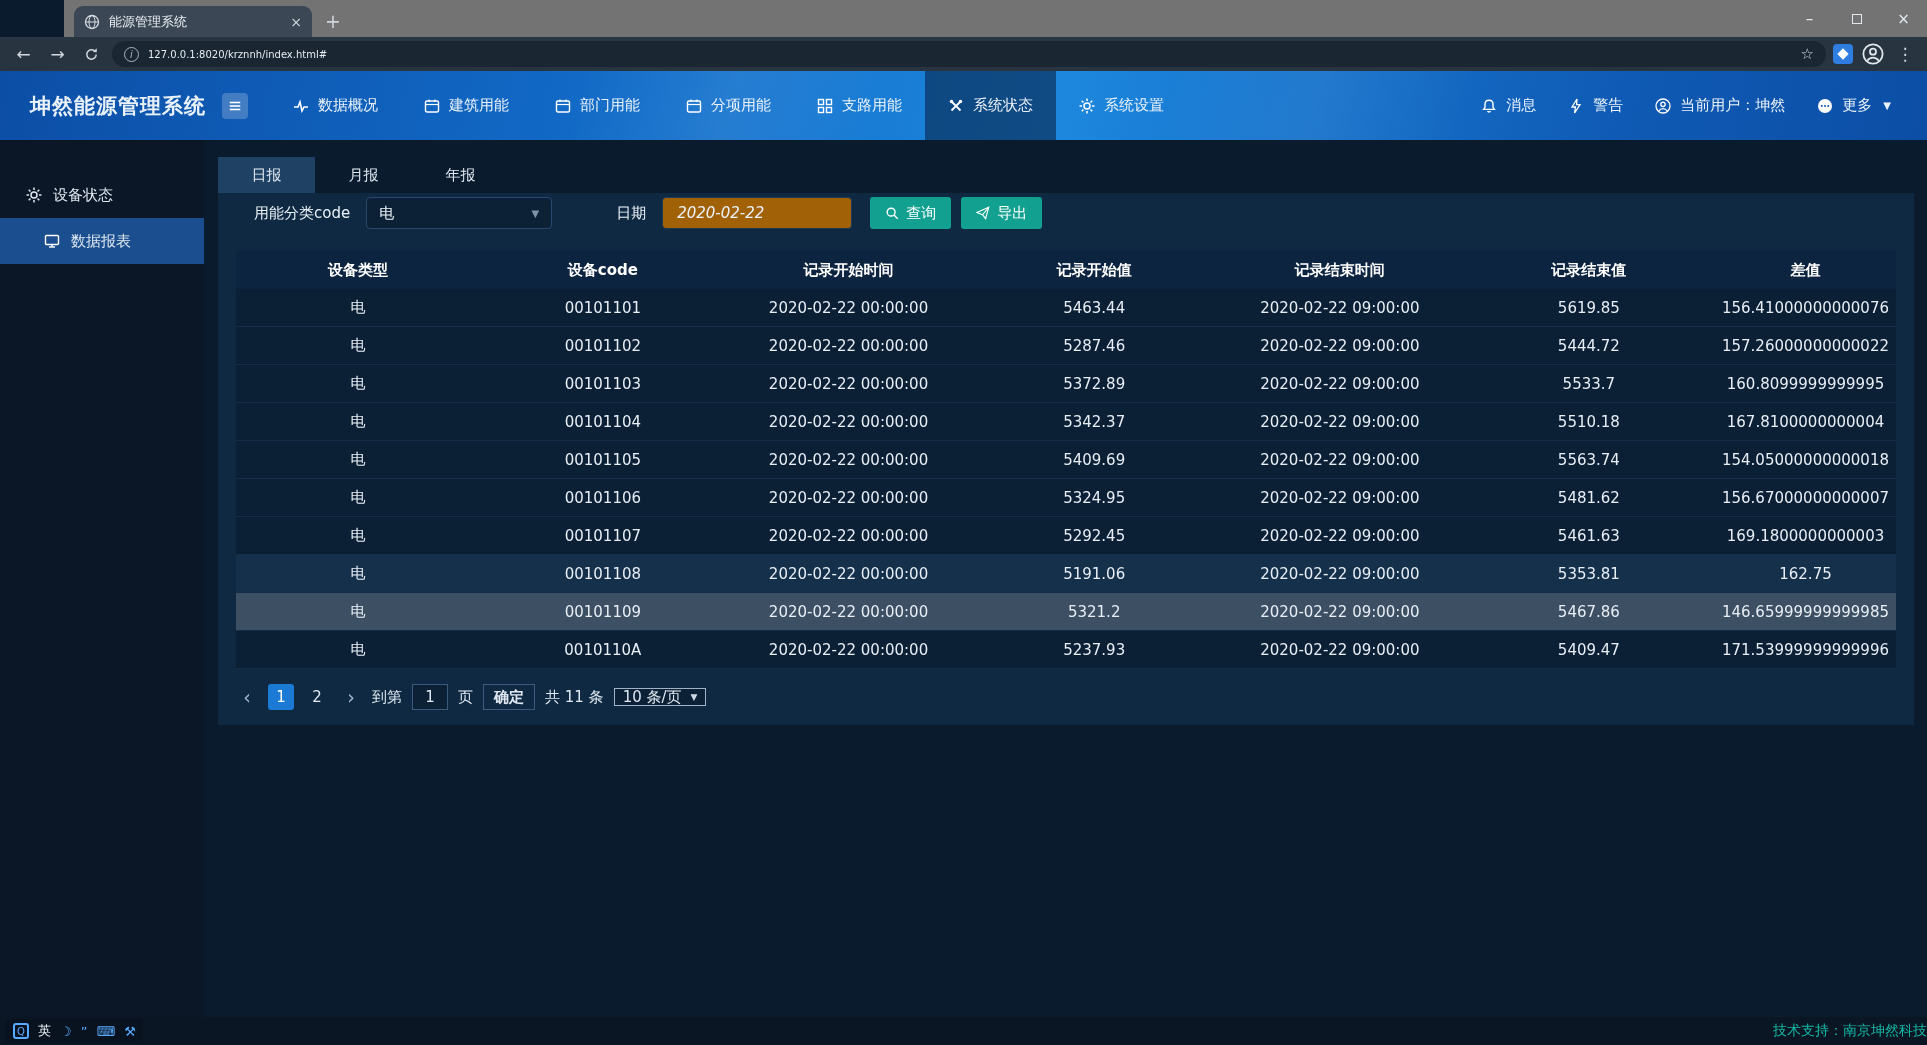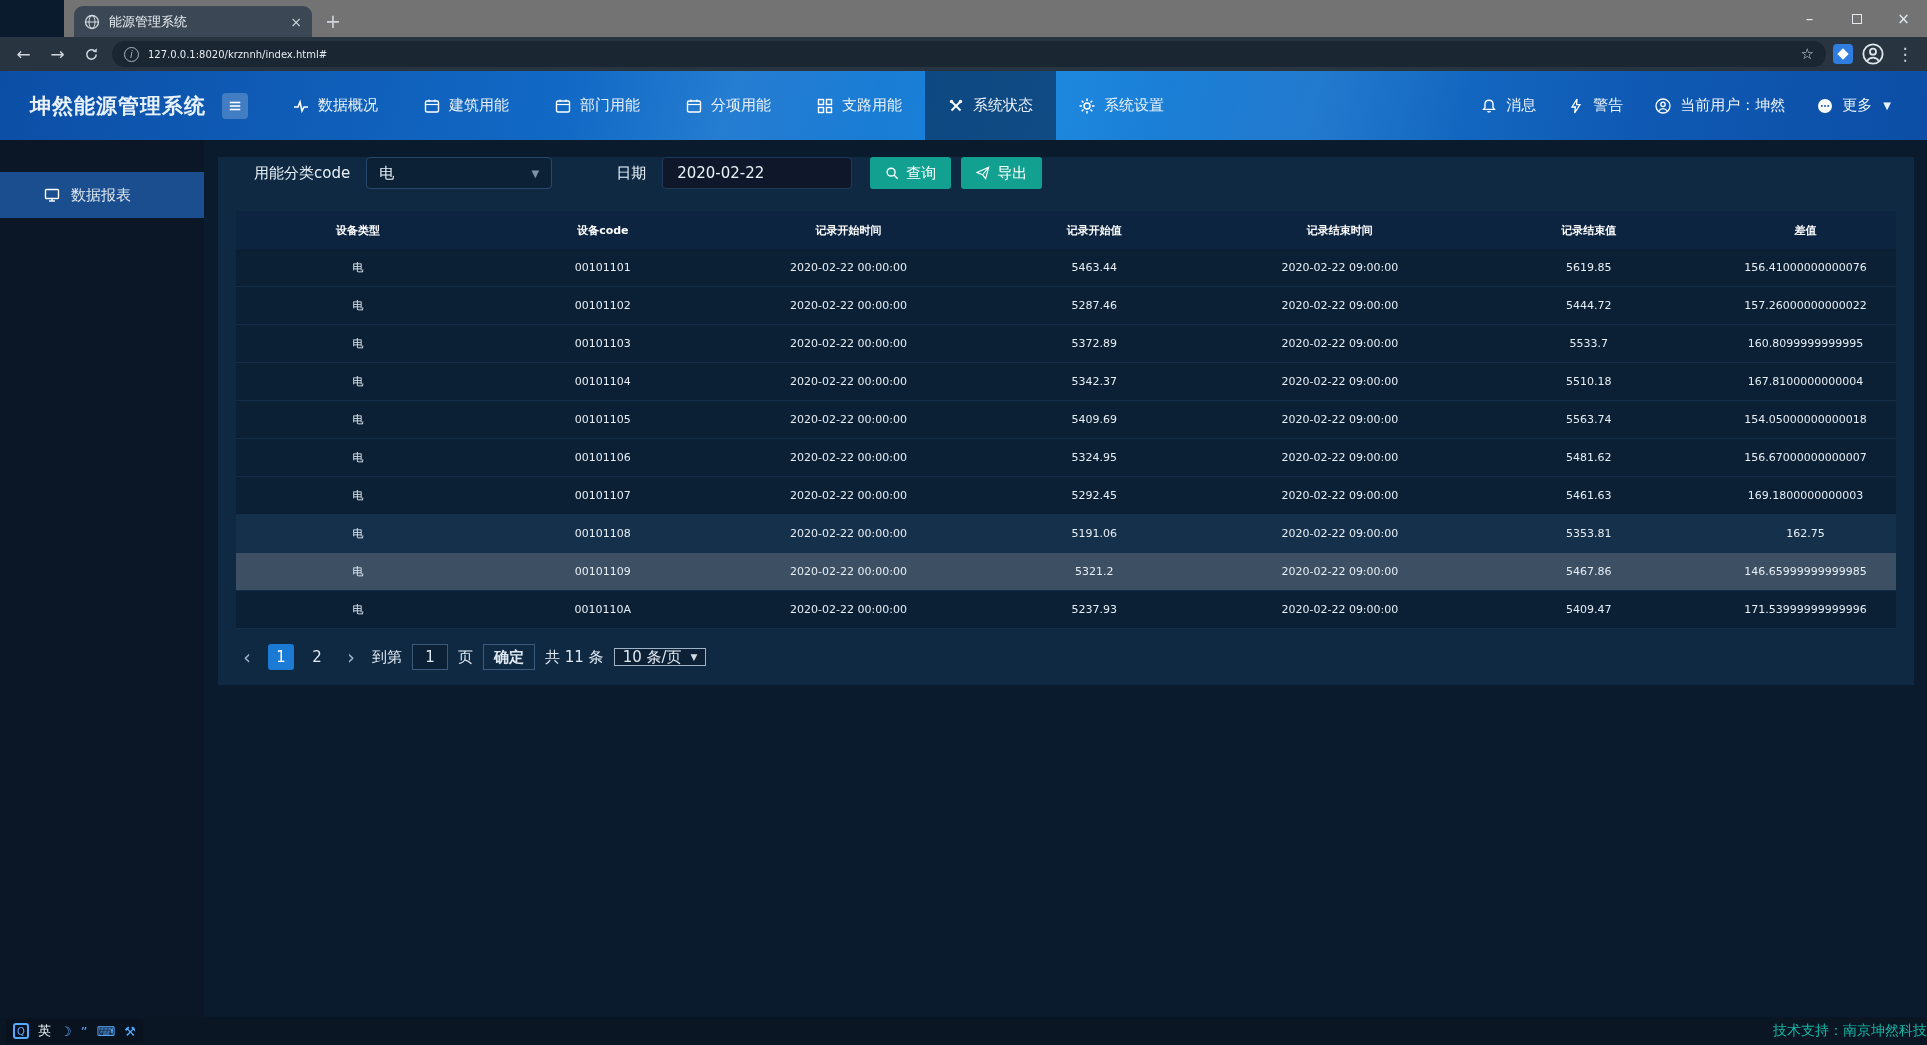--- a/index.html
+++ b/index.html
@@ -63,28 +63,28 @@
 
   .tabbar { height:36px; background:#0a1b2d; display:flex; }
   .ptab { width:97px; display:flex; align-items:center; justify-content:center; font-size:15px; color:#dfe8f1; }
   .ptab.active { background:#1f4164; }
 
   .filters { display:flex; align-items:center; margin:4px 0 0 36px; height:32px; font-size:15px; }
   .select { width:186px; height:32px; margin-left:16px; background:#0c2135; border:1px solid #27486c; border-radius:4px;
             display:flex; align-items:center; justify-content:space-between; padding:0 12px; }
   .select .caret { color:#7e93a9; font-size:10px; }
   .date-label { margin-left:64px; }
-  .date-input { width:190px; height:32px; margin-left:16px; background:#0f172a; border:1px solid #1d3a58; border-radius:4px;
-                display:flex; align-items:center; padding:0 14px; }
+  .date-input { width:190px; height:32px; margin-left:16px; background:#a16207; border:1px solid #1d3a58; border-radius:4px;
+                display:flex; align-items:center; padding:0 14px;font-style:italic; }
   .btn { height:32px; padding:0 15px; border-radius:3px; background:#12a191; color:#fff;
          display:flex; align-items:center; gap:7px; font-size:15px; }
   .btn-query { margin-left:18px; }
   .btn-export { margin-left:10px; }
 
-  .table { margin:22px 18px 0 18px; font-size:11px; }
+  .table { margin:22px 18px 0 18px; font-size:15px; }
   .thead, .tr { display:grid; grid-template-columns:14.7% 14.8% 14.8% 14.8% 14.8% 15.2% 10.9%; height:38px; align-items:center; text-align:center; }
   .thead { background:#0c2440; font-weight:bold; color:#ffffff; }
   .tr { background:#0b2035; border-bottom:1px solid #142e4a; color:#e7eef5; }
   .tbody .tr:nth-child(8) { background:#15304b; }
   .tbody .tr.hl { background:#3c4f63; }
 
   .pagination { display:flex; align-items:center; gap:10px; margin:14px 0 0 18px; height:28px; font-size:15px; color:#dfe8f1; }
   .pg-chev { width:22px; text-align:center; color:#9fb3c8; font-size:19px; }
   .pg-num { min-width:26px; height:26px; display:flex; align-items:center; justify-content:center; border-radius:3px; }
   .pg-num.active { background:#1a7ad4; color:#fff; }
@@ -290,35 +290,58 @@
             <circle cx="11.2" cy="8" r="1" fill="#0f5ab4"></circle>
           </svg>
         </span>
       <span>更多</span>
       <span class="caret-sm">▼</span>
     </div>
   </div>
 </div>
 
 <div class="sidebar">
+  <div class="side-item">
+    <span class="icon16">
+        <svg viewBox="0 0 16 16" width="16" height="16">
+          <circle cx="8" cy="8" r="3" fill="none" stroke="#dfe8f1" stroke-width="1.5"></circle>
+          <g stroke="#dfe8f1" stroke-width="1.5">
+            <line x1="8" y1="0.5" x2="8" y2="3"></line>
+            <line x1="8" y1="13" x2="8" y2="15.5"></line>
+            <line x1="0.5" y1="8" x2="3" y2="8"></line>
+            <line x1="13" y1="8" x2="15.5" y2="8"></line>
+            <line x1="2.7" y1="2.7" x2="4.5" y2="4.5"></line>
+            <line x1="11.5" y1="11.5" x2="13.3" y2="13.3"></line>
+            <line x1="13.3" y1="2.7" x2="11.5" y2="4.5"></line>
+            <line x1="2.7" y1="13.3" x2="4.5" y2="11.5"></line>
+          </g>
+        </svg>
+      </span>
+    <span>设备状态</span>
+  </div>
   <div class="side-item active">
     <span class="icon16">
         <svg viewBox="0 0 16 16" width="16" height="16">
           <rect x="1.5" y="2.5" width="13" height="9" rx="1" fill="none" stroke="#fff" stroke-width="1.4"></rect>
           <line x1="5" y1="14" x2="11" y2="14" stroke="#fff" stroke-width="1.4"></line>
           <line x1="8" y1="11.5" x2="8" y2="14" stroke="#fff" stroke-width="1.4"></line>
         </svg>
       </span>
     <span>数据报表</span>
   </div>
 </div>
 
 <div class="main">
   <div class="panel">
 
+    <div class="tabbar">
+      <div class="ptab active">日报</div>
+      <div class="ptab">月报</div>
+      <div class="ptab">年报</div>
+    </div>
 
     <div class="filters">
       <span class="f-label">用能分类code</span>
       <div class="select">
         <span>电</span>
         <span class="caret">▼</span>
       </div>
       <span class="f-label date-label">日期</span>
       <div class="date-input">
         <span>2020-02-22</span>

